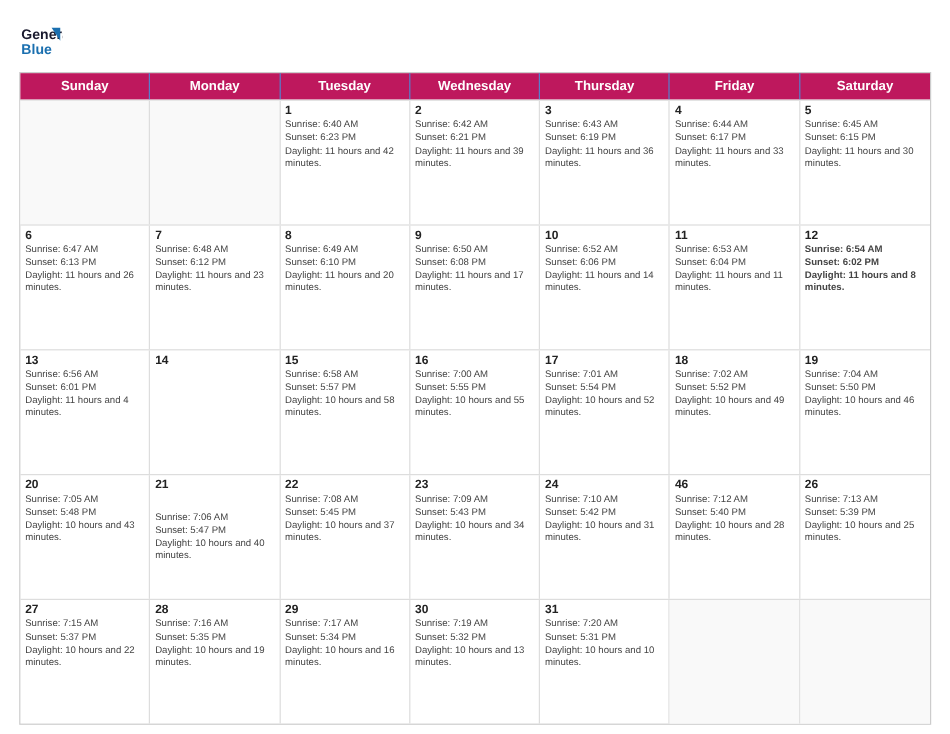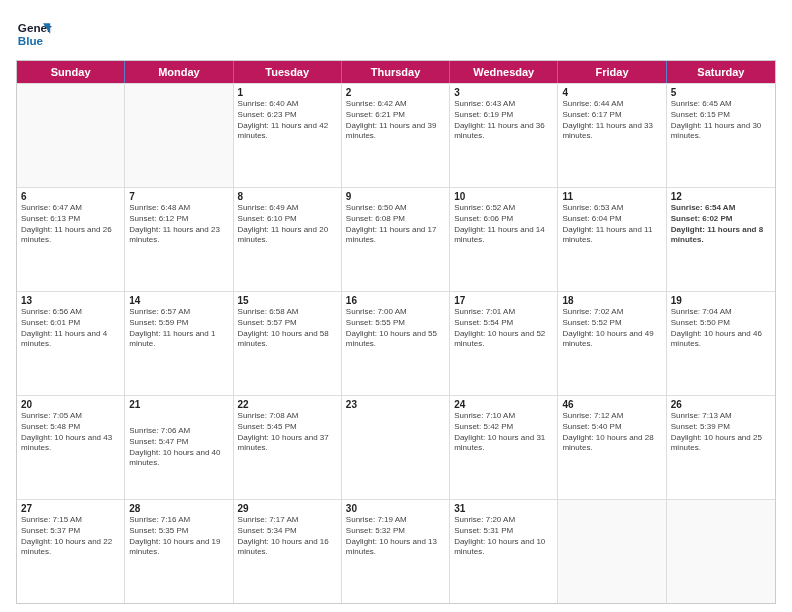--- a/index.html
+++ b/index.html
@@ -113,22 +113,22 @@
       <div class="month-title"></div>
       <div class="subtitle"></div>
     </div>
   </div>
 
   <div class="calendar">
     <div class="cal-header">
     <div class="cal-header-cell">Sunday</div>
         <div class="cal-header-cell">Monday</div>
         <div class="cal-header-cell">Tuesday</div>
+        <div class="cal-header-cell">Wednesday</div>
         <div class="cal-header-cell">Thursday</div>
-        <div class="cal-header-cell">Wednesday</div>
         <div class="cal-header-cell">Friday</div>
         <div class="cal-header-cell">Saturday</div>
       </div>
     <div class="cal-body">
     <div class="cal-row">
           <div class="cal-cell empty"></div>
           <div class="cal-cell empty"></div>
           <div class="cal-cell">
             <div class="day-num">1</div>
             <div class="day-info" style="white-space: pre-line;">Sunrise: 6:40 AM
@@ -206,23 +206,20 @@
         </div>
         <div class="cal-row">
           <div class="cal-cell">
             <div class="day-num">13</div>
             <div class="day-info" style="white-space: pre-line;">Sunrise: 6:56 AM
 Sunset: 6:01 PM
 Daylight: 11 hours and 4 minutes.</div>
           </div>
           <div class="cal-cell">
             <div class="day-num">14</div>
-            <div class="day-info" style="white-space: pre-line;">Sunrise: 6:57 AM
-Sunset: 5:59 PM
-Daylight: 11 hours and 1 minute.</div>
           </div>
           <div class="cal-cell">
             <div class="day-num">15</div>
             <div class="day-info" style="white-space: pre-line;">Sunrise: 6:58 AM
 Sunset: 5:57 PM
 Daylight: 10 hours and 58 minutes.</div>
           </div>
           <div class="cal-cell">
             <div class="day-num">16</div>
             <div class="day-info" style="white-space: pre-line;">Sunrise: 7:00 AM
@@ -262,20 +259,23 @@
 Daylight: 10 hours and 40 minutes.</div>
           </div>
           <div class="cal-cell">
             <div class="day-num">22</div>
             <div class="day-info" style="white-space: pre-line;">Sunrise: 7:08 AM
 Sunset: 5:45 PM
 Daylight: 10 hours and 37 minutes.</div>
           </div>
           <div class="cal-cell">
             <div class="day-num">23</div>
+            <div class="day-info" style="white-space: pre-line;">Sunrise: 7:09 AM
+Sunset: 5:43 PM
+Daylight: 10 hours and 34 minutes.</div>
           </div>
           <div class="cal-cell">
             <div class="day-num">24</div>
             <div class="day-info" style="white-space: pre-line;">Sunrise: 7:10 AM
 Sunset: 5:42 PM
 Daylight: 10 hours and 31 minutes.</div>
           </div>
           <div class="cal-cell">
             <div class="day-num">46</div>
             <div class="day-info" style="white-space: pre-line;">Sunrise: 7:12 AM

